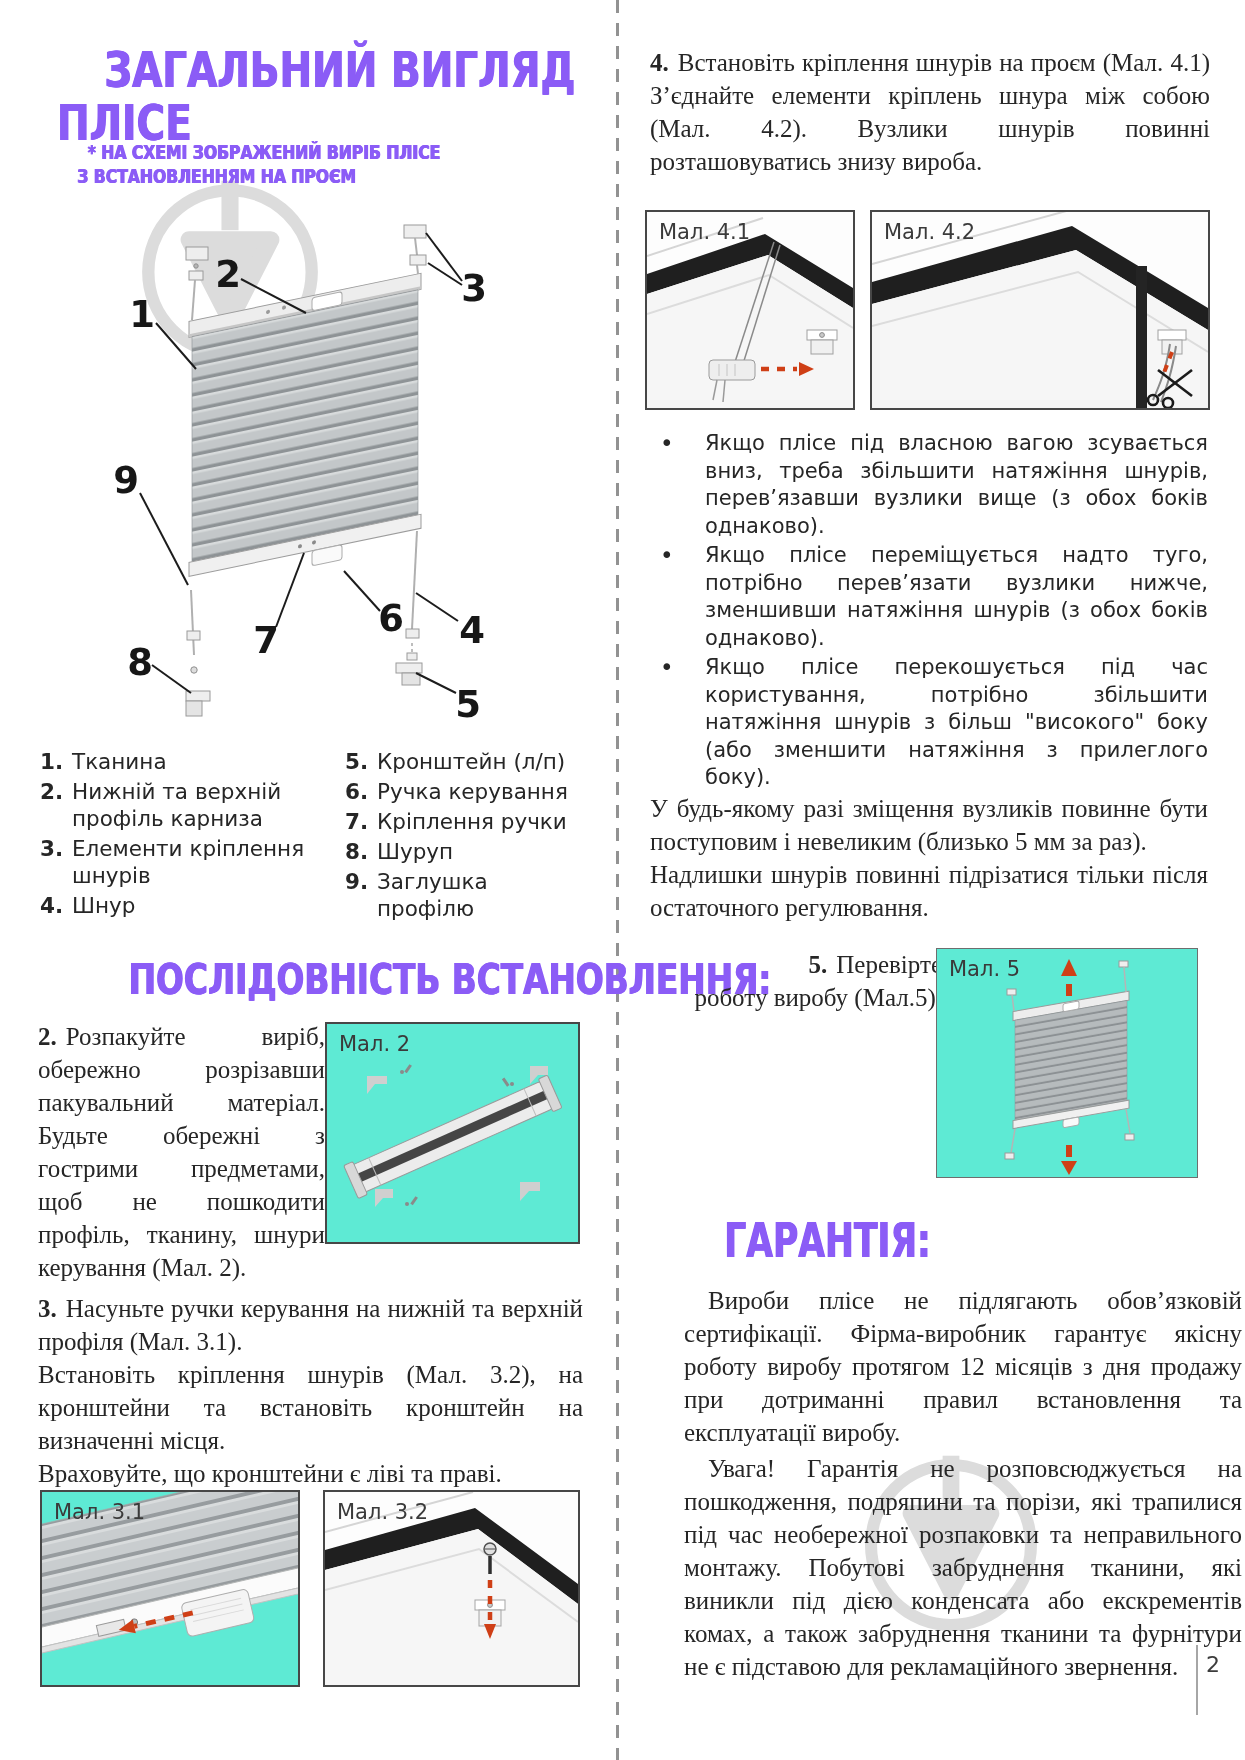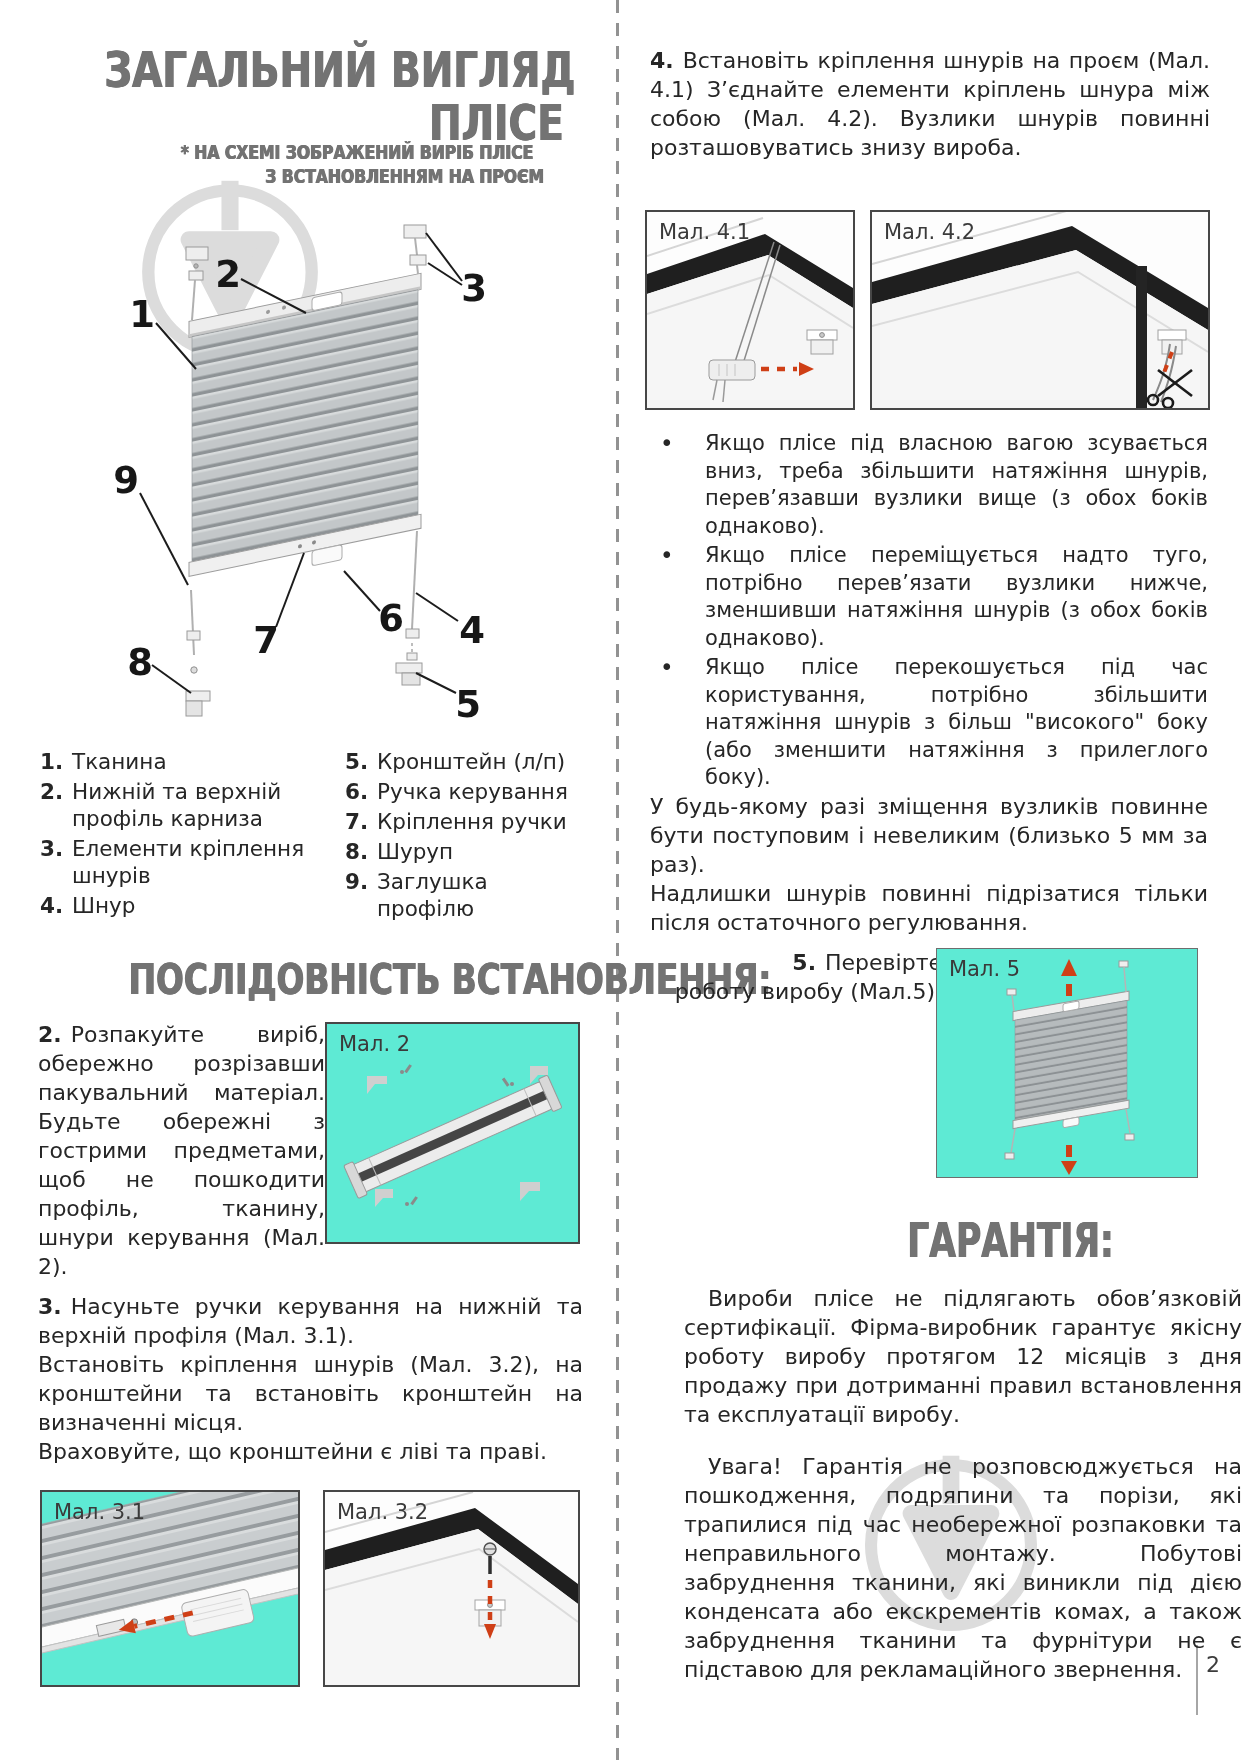--- a/index.html
+++ b/index.html
@@ -2,24 +2,24 @@
 <html><head>
 <meta charset="utf-8">
 <style>
   html,body { margin:0; padding:0; background:#ffffff; }
   body {
     width:1245px; height:1760px; position:relative; overflow:hidden;
     font-family:"DejaVu Sans","Liberation Sans",sans-serif;
     color:#262626; -webkit-font-smoothing:antialiased;
   }
   .abs { position:absolute; }
-  .txt { font-size:22px; line-height:1.32; text-align:justify; }
+  .txt { font-size:25px; line-height:1.32; text-align:justify;font-family:Liberation Serif, serif; }
   .txt b { margin-right:9px; }
   .h-big {
-    font-weight:700; color:#737373; text-align:right;
+    font-weight:700; color:#8b5cf6; text-align:left;
     text-shadow:0.7px 0 currentColor, -0.7px 0 currentColor;
   }
   .squeeze { display:inline-block; transform:scaleX(.78); transform-origin:50% 50%; white-space:nowrap; }
   .divider { left:616px; top:0; width:3px; height:1760px;
     background:repeating-linear-gradient(to bottom,#929292 0 13px,transparent 13px 23px); }
   .fig { border:2px solid #474747; background:#5eead4; box-sizing:border-box; }
   .fig-label { position:absolute; top:8px; left:12px; font-size:21px; color:#3a3a3a; z-index:2; }
   .fig svg { position:absolute; left:0; top:0; }
   .li { position:relative; padding-left:32px; font-size:21.5px; line-height:1.26; margin-bottom:3px; }
   .li b { position:absolute; left:0; top:0; }

